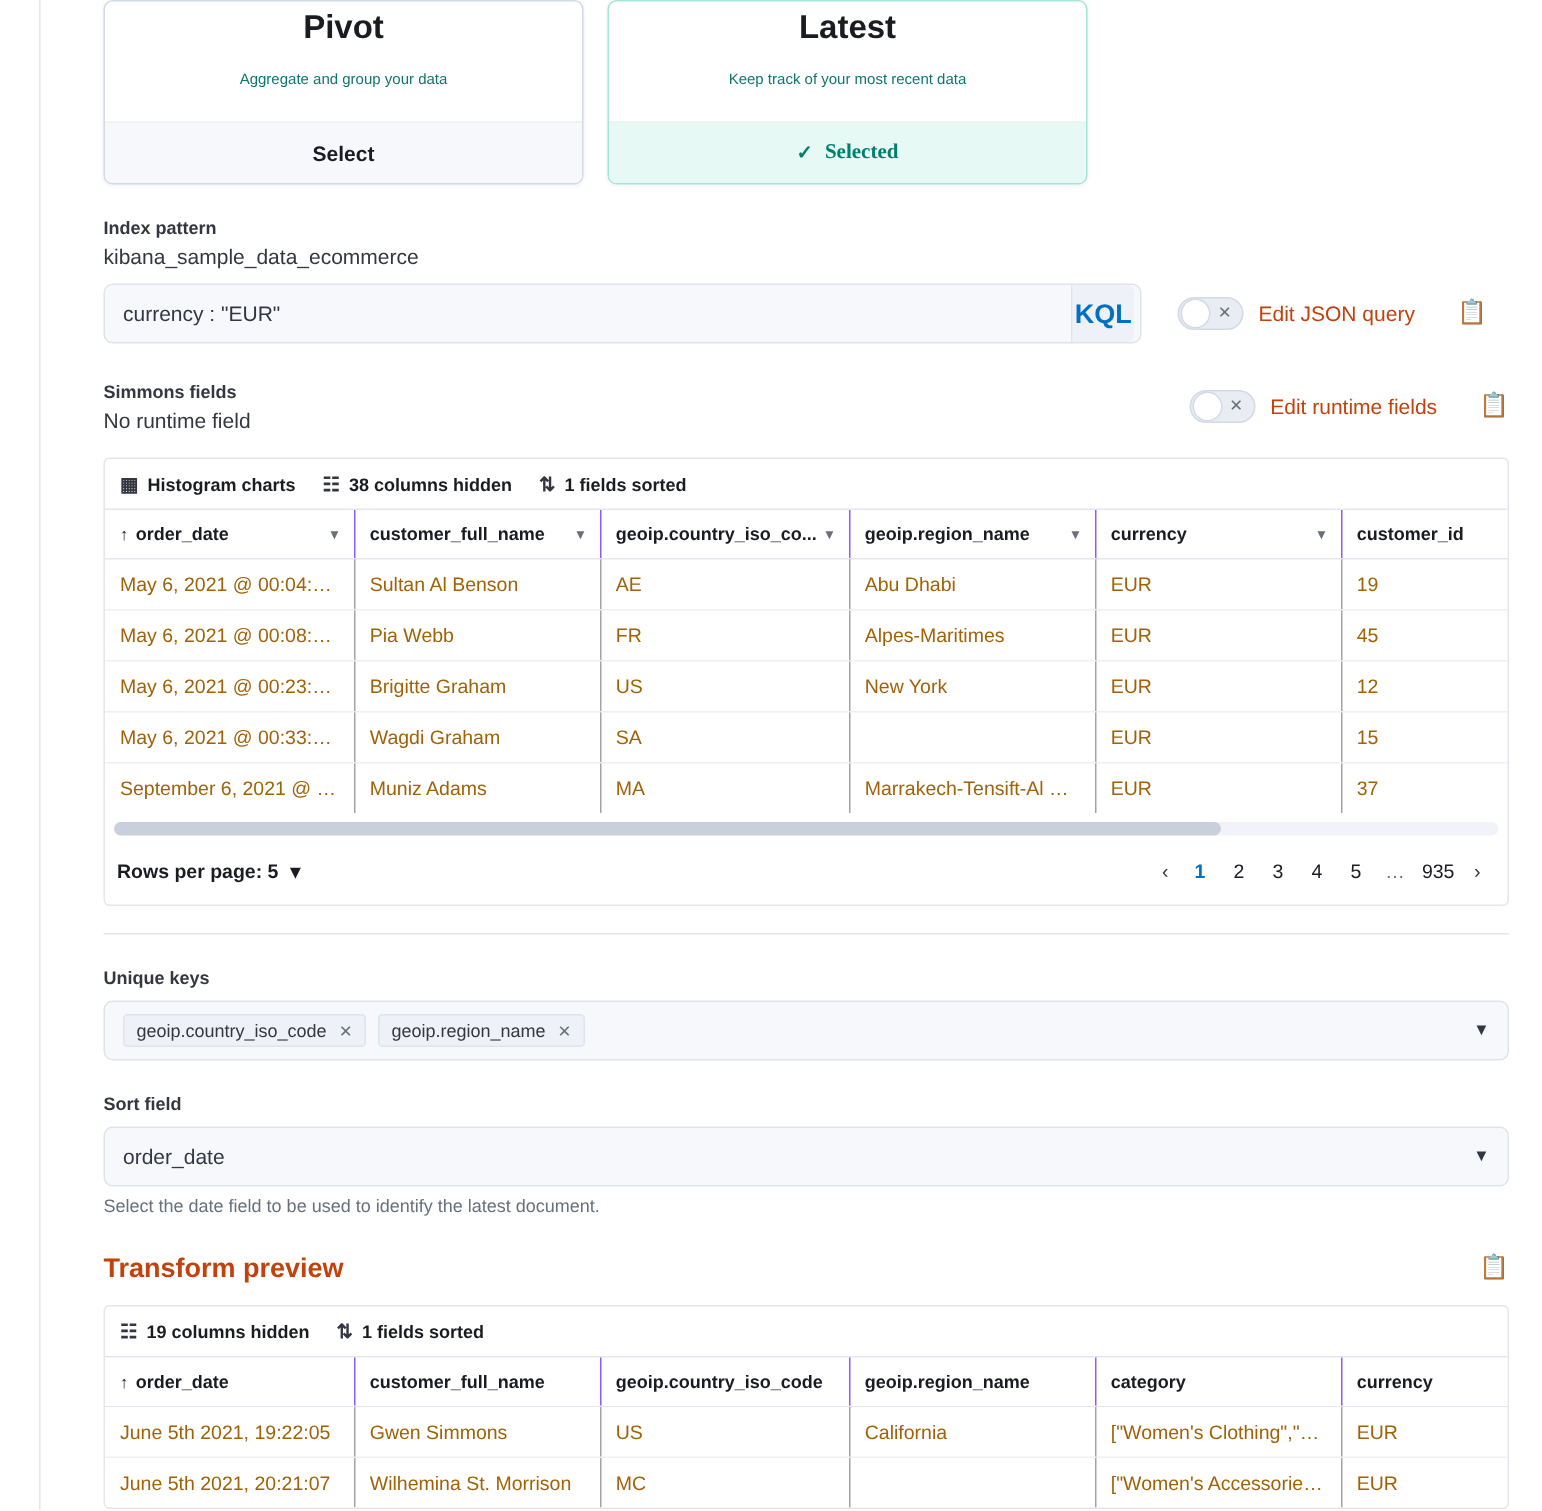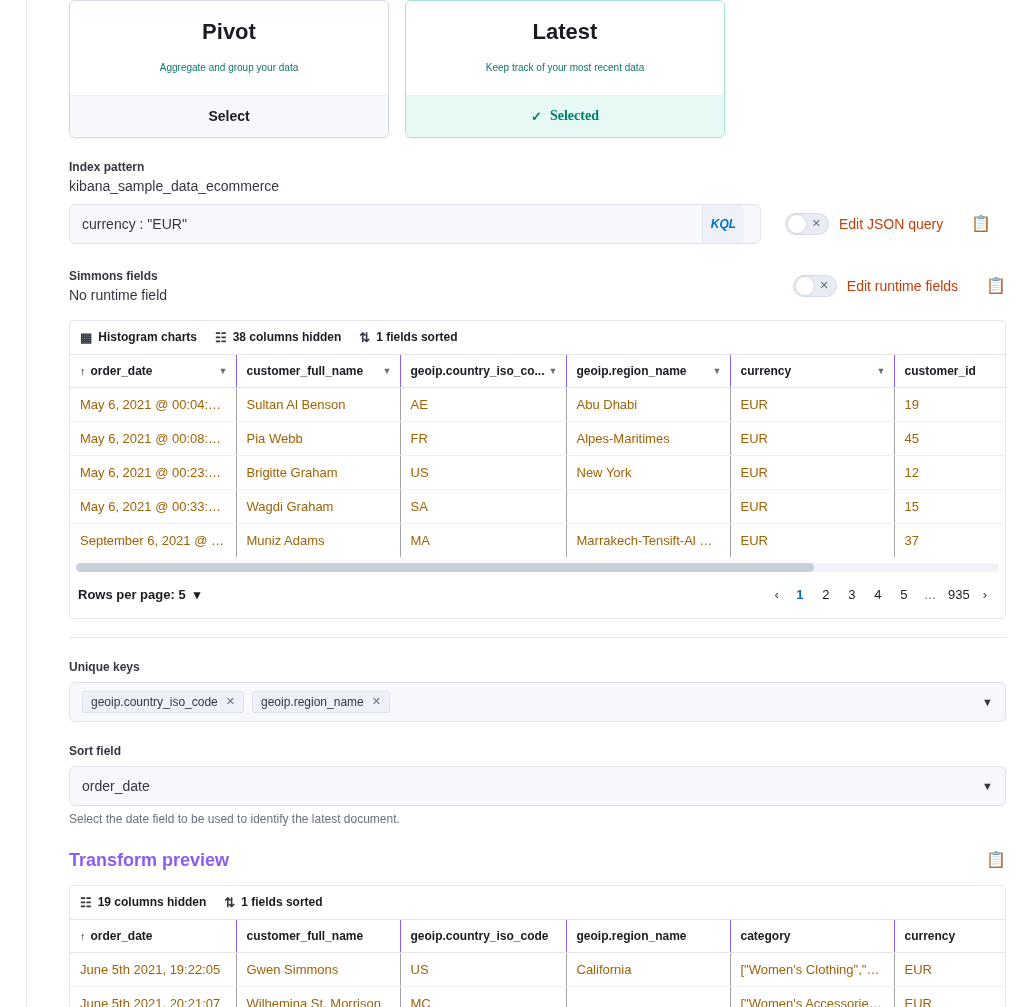--- a/index.html
+++ b/index.html
@@ -48,21 +48,21 @@
     border-color: #a5e5d7;
   }
   .card-body {
     text-align: center;
     padding: 4px 20px 20px 20px;
   }
   .card-title {
     font-size: 22px;
     font-weight: bold;
     color: #1a1c21;
-    margin-top: 14px;
+    margin-top: 0;
     margin-bottom: 16px;
   }
   .card-desc {
     font-size: 10px;
     color: #0f766e;
     line-height: 1.4;
   }
   .card-footer {
     border-top: 1px solid #eef0f4;
     background: #f7f8fc;
@@ -114,33 +114,32 @@
     border: 1px solid #e0e3ea;
     border-radius: 6px;
     display: flex;
     align-items: center;
     padding: 0 12px;
     font-size: 14px;
     color: #343741;
   }
   .kql-badge {
     position: absolute;
-    right: 16px; top: 0;
+    right: 4px; top: 0;
     height: 38px;
     width: 42px;
     display: flex;
     align-items: center;
     justify-content: center;
     background: #eef1f7;
     border-left: 1px solid #e0e3ea;
     border-radius: 0 5px 5px 0;
     color: #0071c2;
-    font-size: 12px;
-    font-weight: bold;
-    font-style: italic;
+    font-size: 18px;
+    font-weight: bold;
   }
   .switch-wrap {
     display: flex;
     align-items: center;
     margin-left: 24px;
     gap: 10px;
     height: 40px;
   }
   .switch {
     position: relative;
@@ -365,21 +364,21 @@
 
   .preview-head {
     display: flex;
     align-items: center;
     justify-content: space-between;
     margin-top: 24px;
   }
   .preview-title {
     font-size: 18px;
     font-weight: bold;
-    color: #8b5cf6;
+    color: #c2410c;
   }
   hr.sep {
     border: none;
     border-top: 1px solid #e3e6ec;
     margin: 18px 0 0 0;
   }
 </style>
 </head>
 <body>
 

